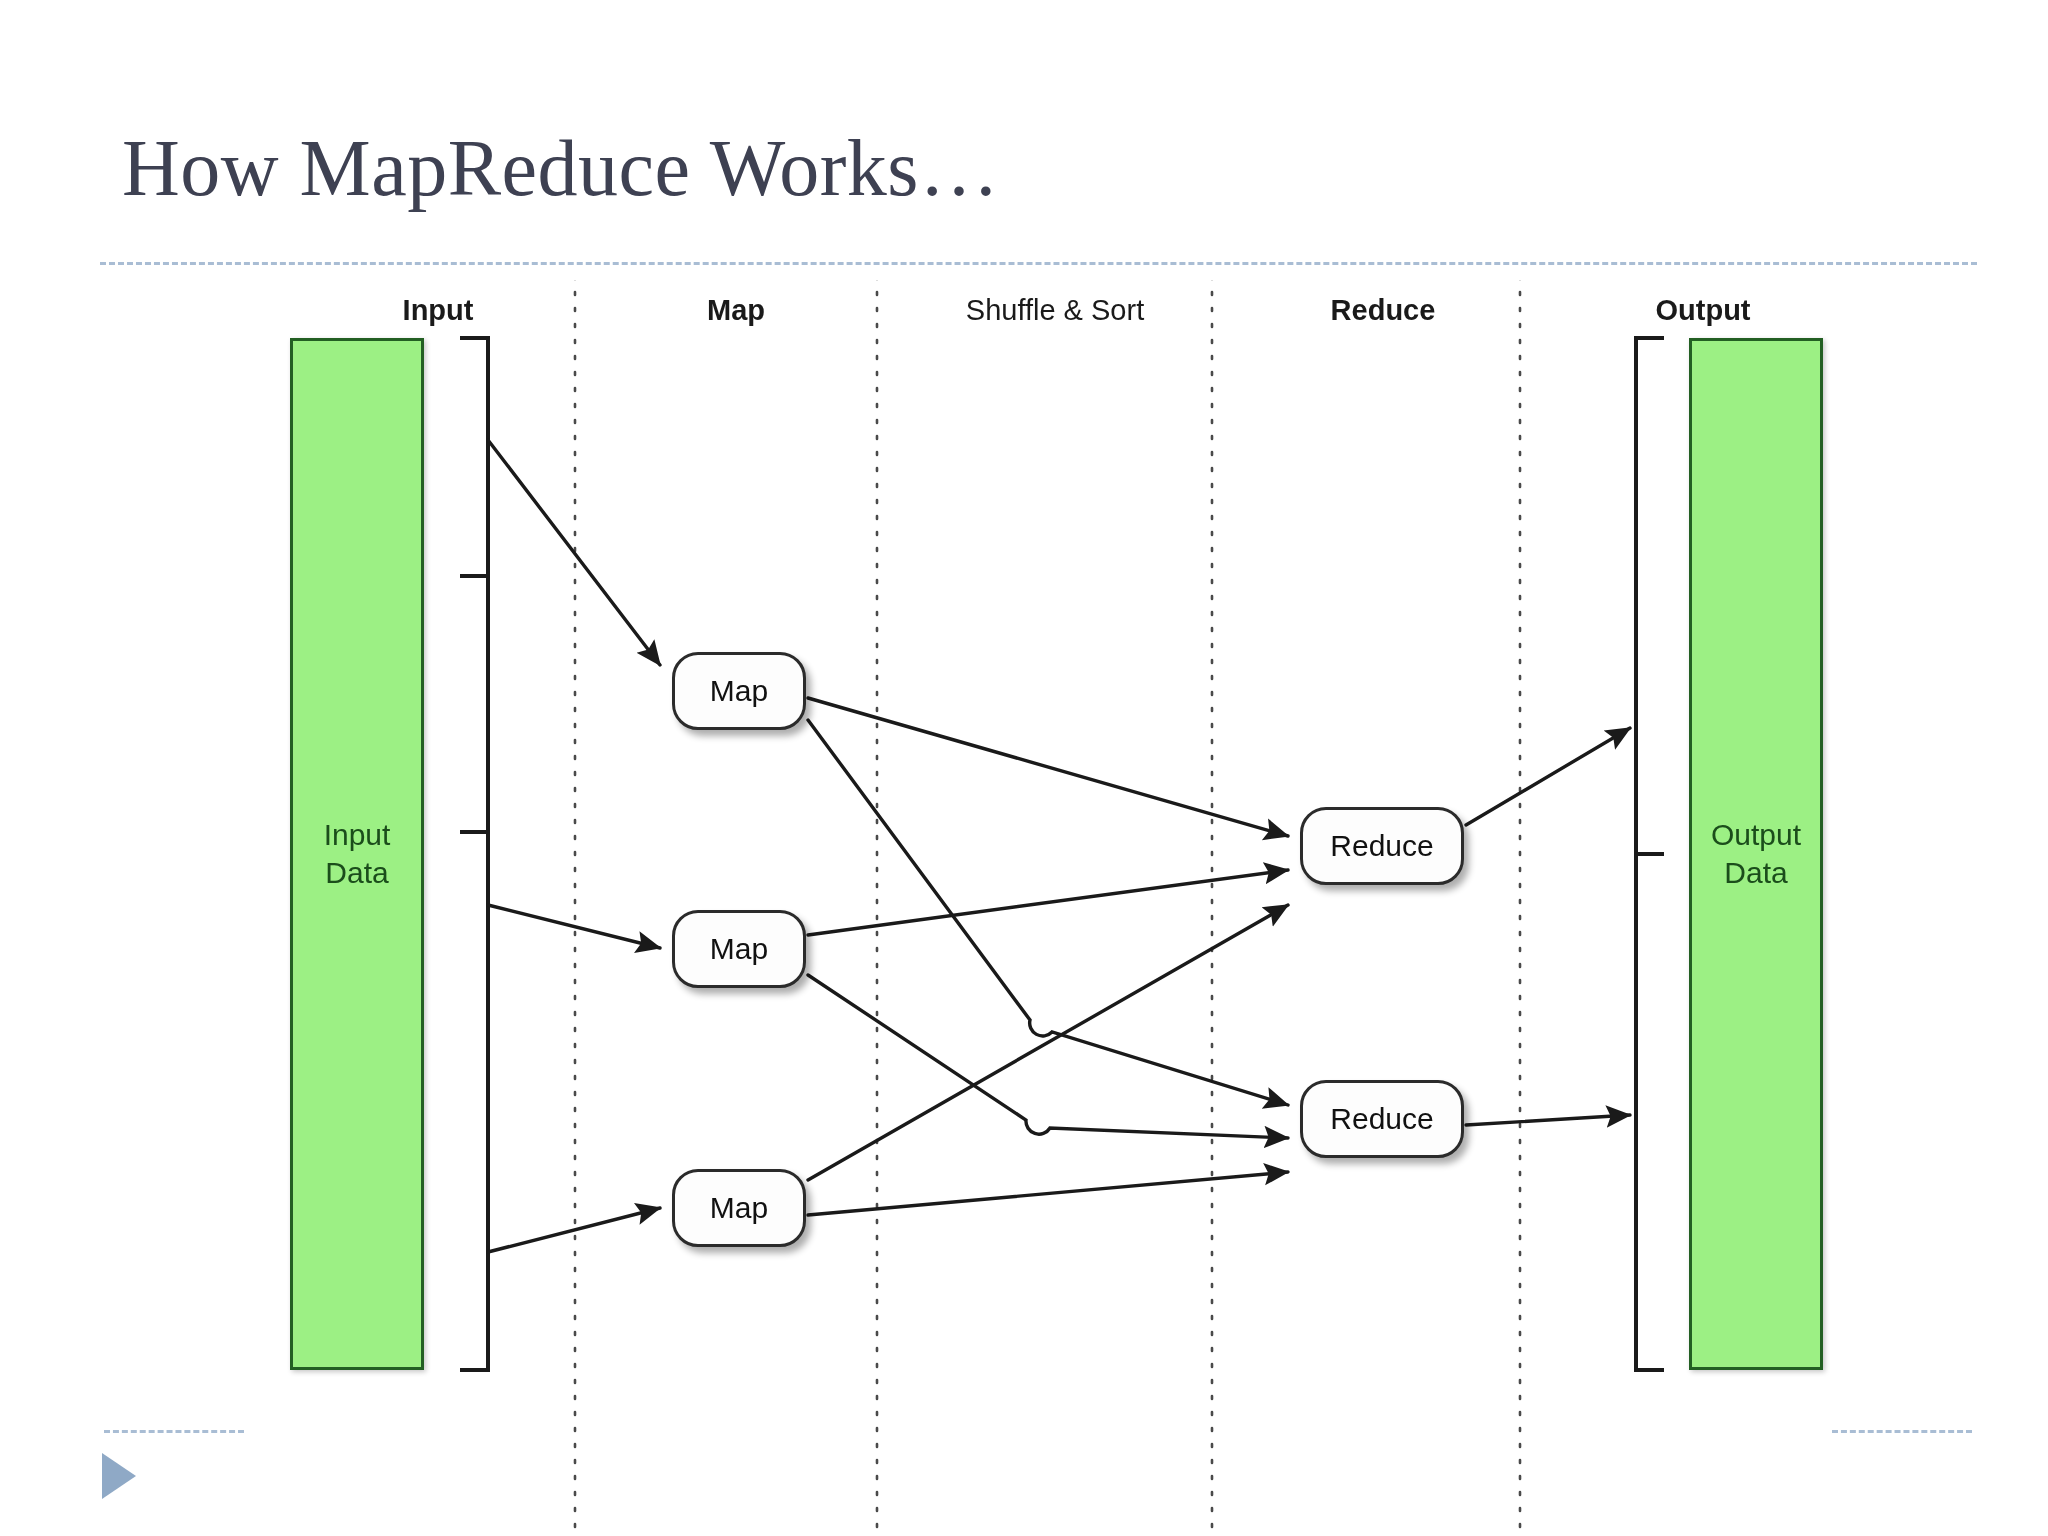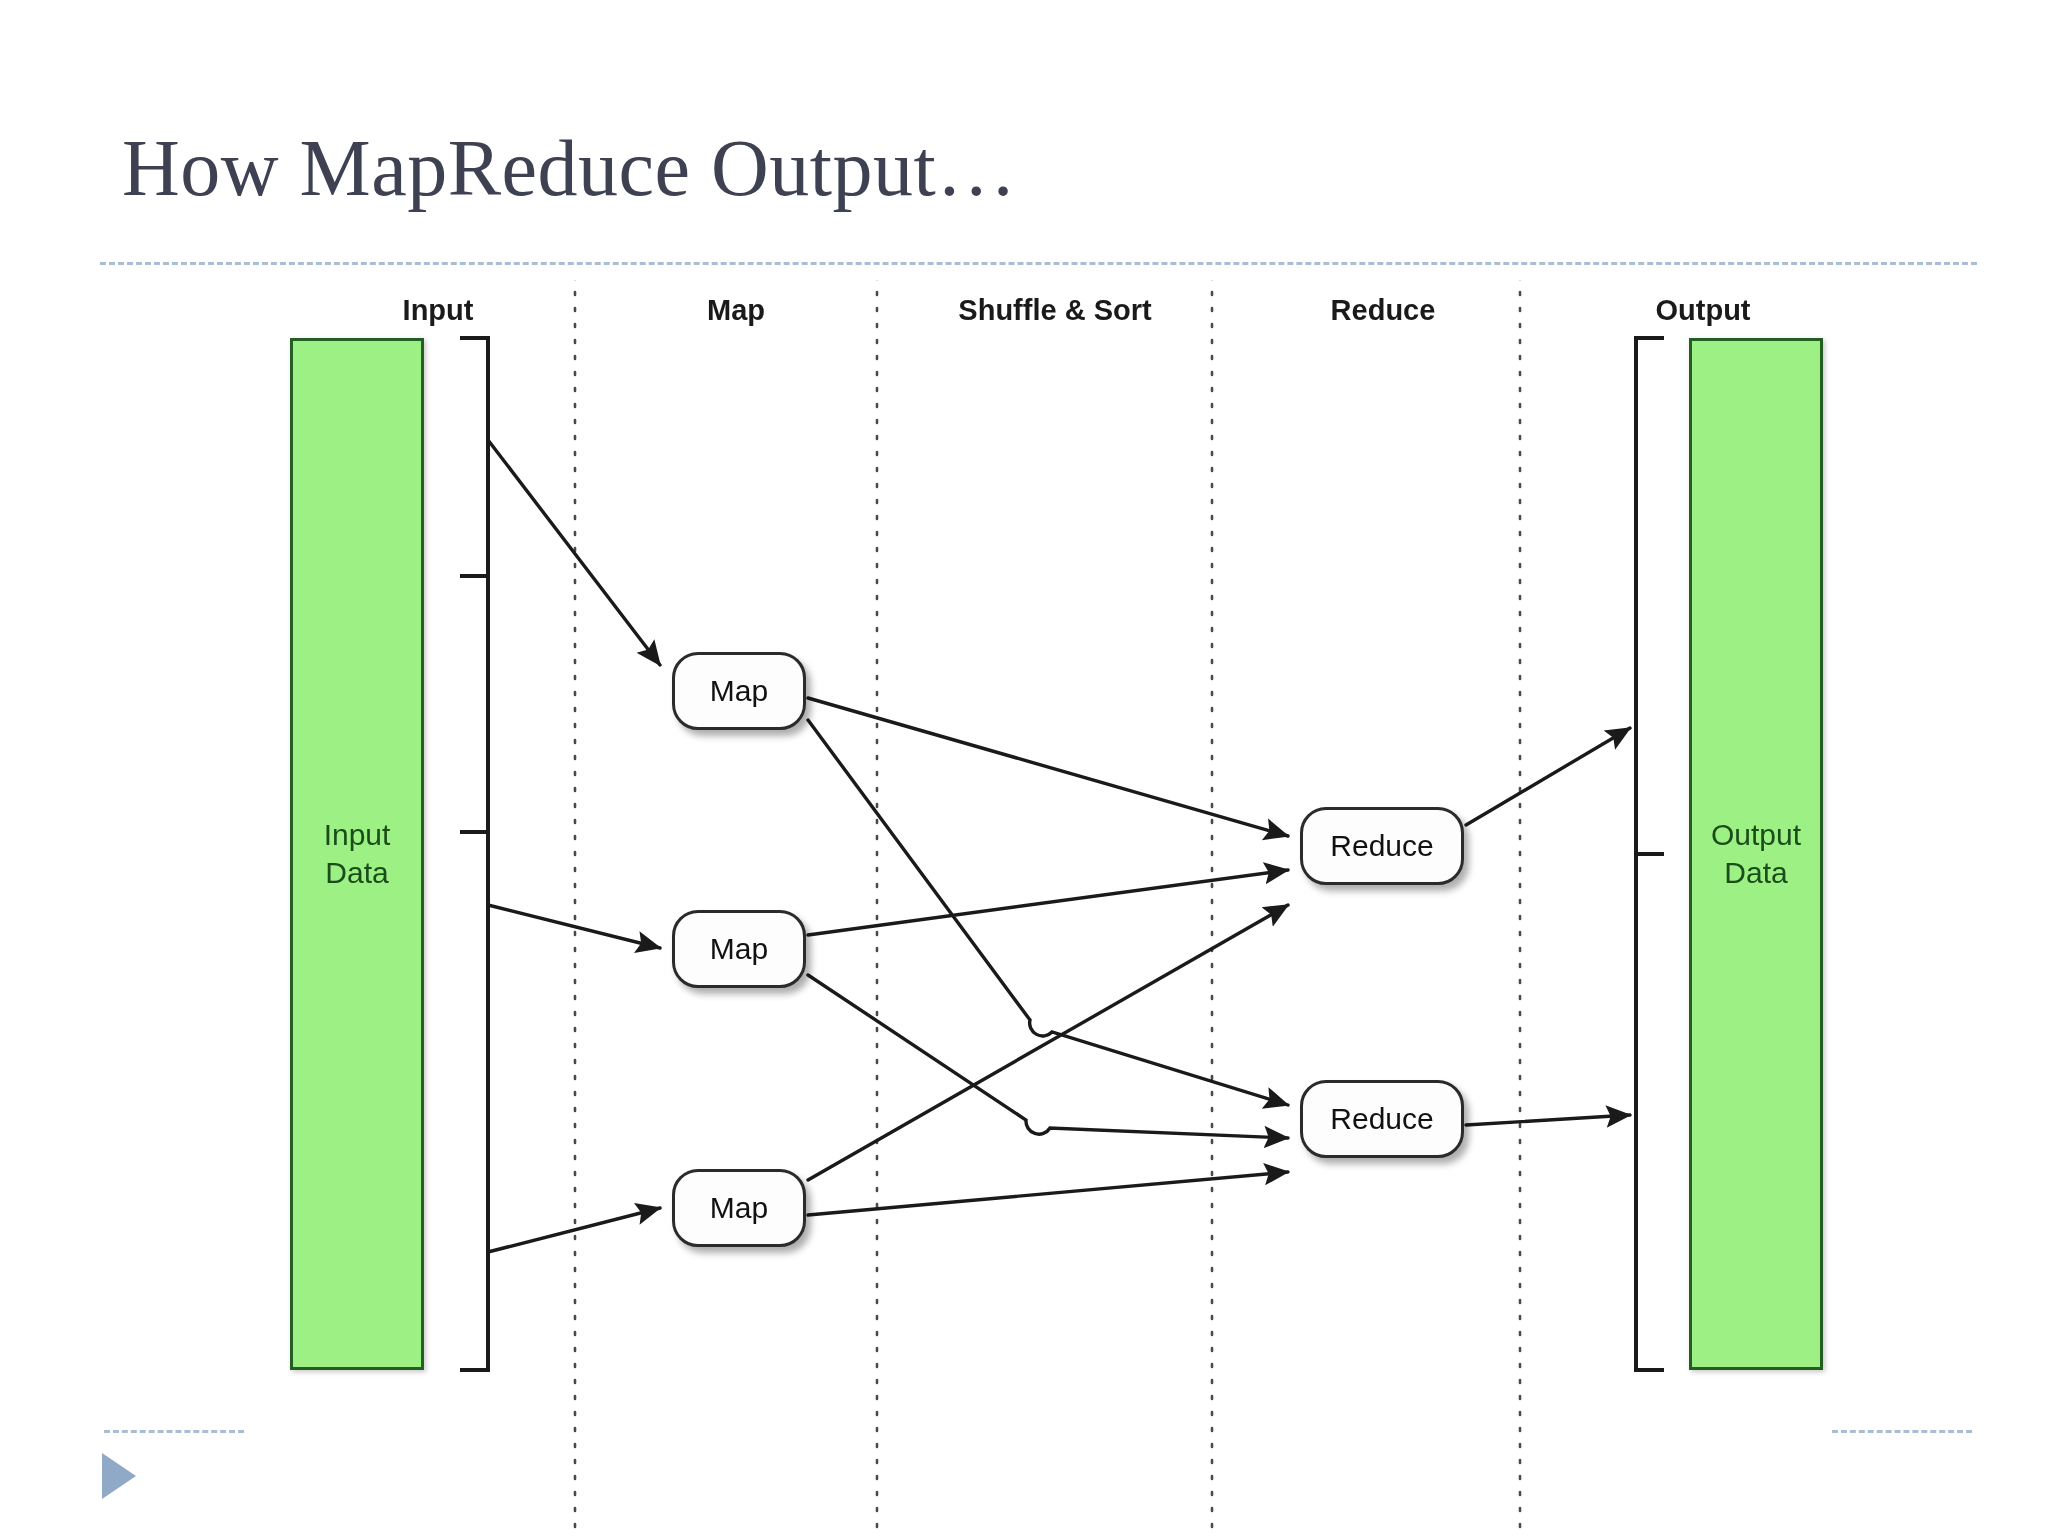--- a/index.html
+++ b/index.html
@@ -85,21 +85,21 @@
     position: absolute;
     top: 14px;
     text-align: center;
     font-family: "Liberation Sans", sans-serif;
     font-size: 29px;
     color: #1a1a1a;
     white-space: nowrap;
     transform: translateX(-50%);
   }
   .stage-header.bold { font-weight: 700; }
-  .stage-header.regular { font-weight: 700; }
+  .stage-header.regular { font-weight: 400; }
 
   
   .data-box {
     position: absolute;
     background: #9cf084;
     border: 3px solid #235f23;
     box-sizing: border-box;
     display: flex;
     align-items: center;
     justify-content: center;
@@ -136,21 +136,21 @@
   }
   #map-node-0    { left: 672px;  top: 372px;  width: 134px; height: 78px; }
   #map-node-1    { left: 672px;  top: 630px;  width: 134px; height: 78px; }
   #map-node-2    { left: 672px;  top: 889px;  width: 134px; height: 78px; }
   #reduce-node-0 { left: 1300px; top: 527px;  width: 164px; height: 78px; }
   #reduce-node-1 { left: 1300px; top: 800px;  width: 164px; height: 78px; }
 </style>
 </head>
 <body>
 
-<div id="slide-title">How MapReduce Output…</div>
+<div id="slide-title">How MapReduce Works…</div>
 
 <div class="dash-rule" id="title-rule"></div>
 
 <div id="diagram">
 
   <div class="stage-header bold" style="left:438px;">Input</div>
   <div class="stage-header bold" style="left:736px;">Map</div>
   <div class="stage-header regular" style="left:1055px;">Shuffle &amp; Sort</div>
   <div class="stage-header bold" style="left:1383px;">Reduce</div>
   <div class="stage-header bold" style="left:1703px;">Output</div>

